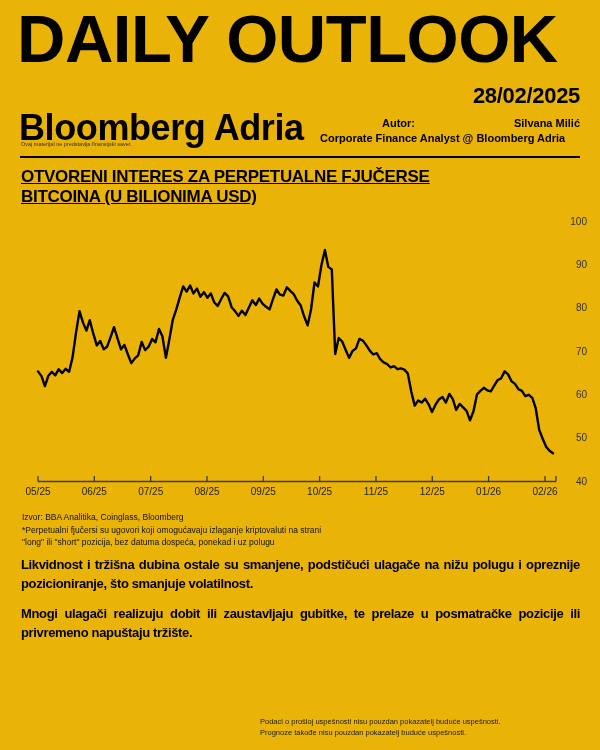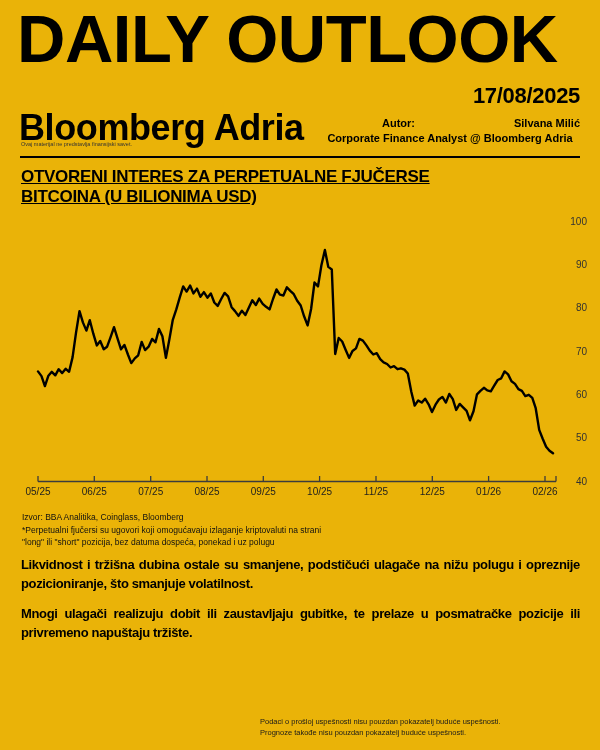--- a/index.html
+++ b/index.html
@@ -23,21 +23,21 @@
   .brand{
     position:absolute;left:19px;top:107px;
     font-size:36px;font-weight:700;letter-spacing:-0.4px;
   }
   .brand-note{
     position:absolute;left:21px;top:141px;
     font-size:5.5px;color:#333;letter-spacing:0;
   }
   .author-block{
     position:absolute;right:20px;top:116px;width:260px;
-    font-size:11px;font-weight:700;line-height:14.5px;text-align:center;
+    font-size:11px;font-weight:700;line-height:14.5px;text-align:left;
   }
   .author-row{display:flex;justify-content:space-between;padding-left:62px;}
   .divider{
     position:absolute;left:20px;top:156px;width:560px;height:2px;background:#000;
   }
   .chart-title{
     position:absolute;left:21px;top:167px;width:560px;
     font-size:17px;font-weight:700;line-height:20px;letter-spacing:-0.3px;text-decoration:underline;
   }
   #chart-svg{position:absolute;left:0;top:210px;}
@@ -62,21 +62,21 @@
   }
 </style>
 </head>
 <body>
 
 <div class="page">
 
   <div class="masthead">DAILY OUTLOOK</div>
 
 
-  <div class="date">17/08/2025</div>
+  <div class="date">28/02/2025</div>
 
   <div class="brand">Bloomberg Adria</div>
   <div class="brand-note">Ovaj materijal ne predstavlja finansijski savet.</div>
 
   <div class="author-block">
     <div class="author-row">
       <span>Autor:</span>
       <span>Silvana Milić</span>
     </div>
     <div>Corporate Finance Analyst @ Bloomberg Adria</div>

